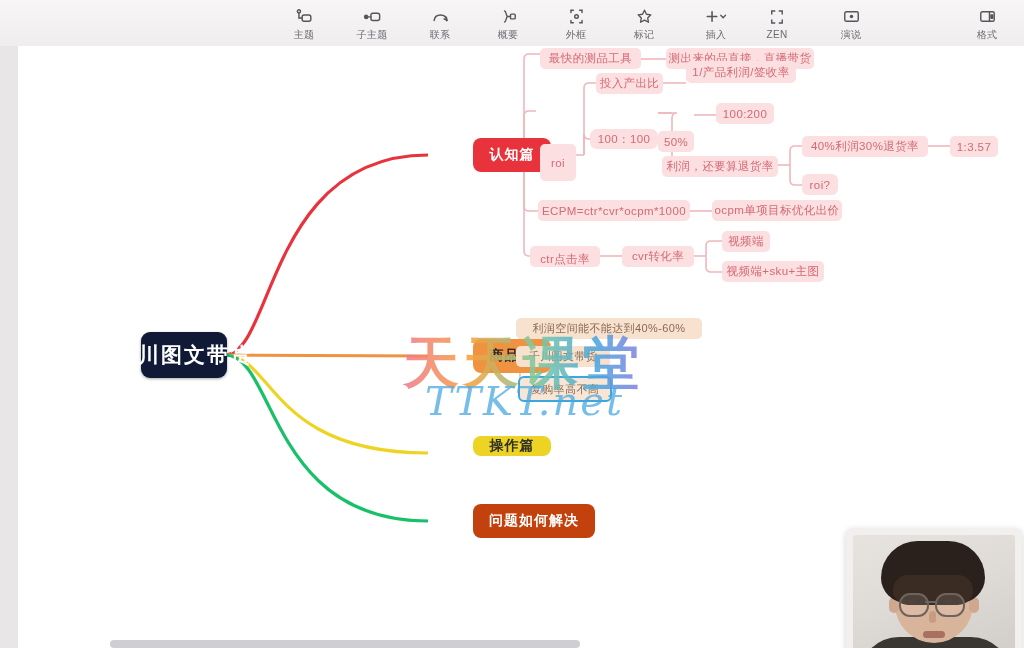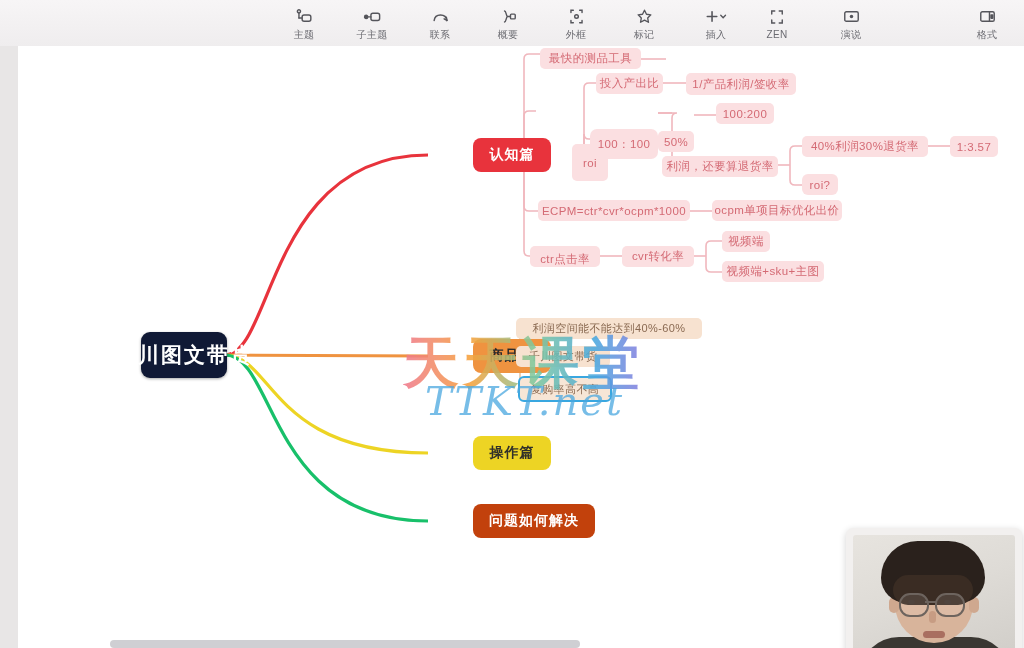--- a/index.html
+++ b/index.html
@@ -291,43 +291,46 @@
       <div class="node n-root" style="left:123px;top:286px;width:86px;height:46px;padding:0 14px;">
         <span>千川图文带货</span>
       </div>
 
       <div class="node n-l1 red" style="left:412px;top:92px;width:78px;height:34px;">
         <span>认知篇</span>
       </div>
       <div class="node n-l1 orange" style="left:412px;top:293px;width:78px;height:34px;">
         <span>商品篇</span>
       </div>
-      <div class="node n-l1 yellow" style="left:412px;top:390px;width:78px;height:34px;">
+      <div class="node n-l1 yellow" style="left:412px;top:390px;width:78px;height:20px;">
         <span>操作篇</span>
       </div>
       <div class="node n-l1 green" style="left:412px;top:458px;width:122px;height:34px;">
         <span>问题如何解决</span>
       </div>
 
       <div class="node n-pink" style="left:522px;top:2px;width:101px;height:21px;">
         <span>最快的测品工具</span>
       </div>
+      <div class="node n-pink" style="left:648px;top:2px;width:148px;height:21px;">
+        <span>测出来的品直接，直播带货</span>
+      </div>
 
       <div class="node n-pink" style="left:578px;top:27px;width:67px;height:21px;">
         <span>投入产出比</span>
       </div>
-      <div class="node n-pink" style="left:668px;top:27px;width:110px;height:22px;">
+      <div class="node n-pink" style="left:668px;top:15px;width:110px;height:22px;">
         <span>1/产品利润/签收率</span>
       </div>
 
-      <div class="node n-pink" style="left:522px;top:98px;width:36px;height:37px;margin-left:32px;">
+      <div class="node n-pink" style="left:522px;top:98px;width:36px;height:37px;">
         <span>roi</span>
       </div>
 
-      <div class="node n-pink" style="left:572px;top:83px;width:68px;height:30px;border-radius:7px;">
+      <div class="node n-pink" style="left:572px;top:83px;width:68px;height:20px;border-radius:7px;">
         <span>100：100</span>
       </div>
 
       <div class="node n-pink" style="left:640px;top:57px;width:36px;height:21px;margin-top:28px;">
         <span>50%</span>
       </div>
       <div class="node n-pink" style="left:698px;top:57px;width:58px;height:21px;">
         <span>100:200</span>
       </div>
 

